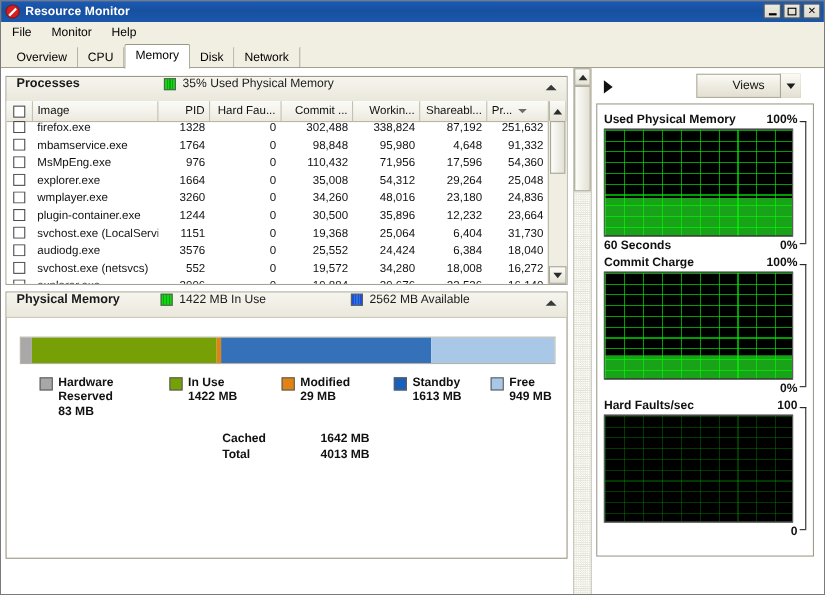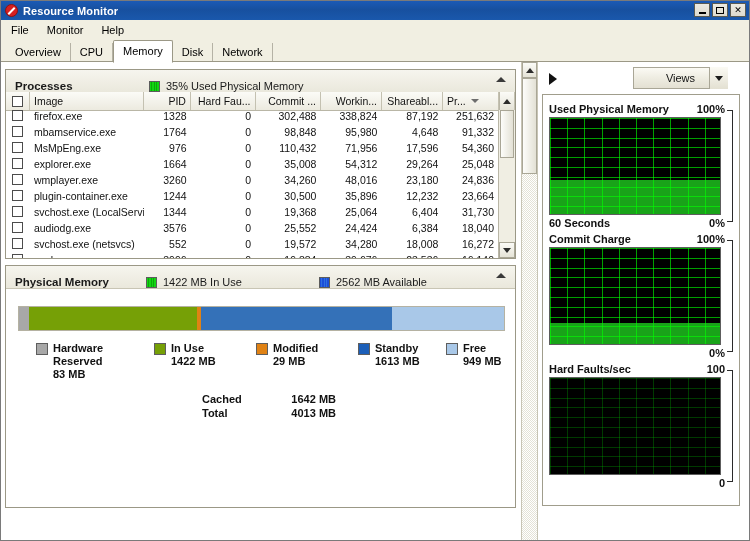--- a/index.html
+++ b/index.html
@@ -119,21 +119,21 @@
   .panel {
     position: absolute;
     background: #ffffff;
     border: 1px solid #9b9886;
     box-sizing: border-box;
   }
   .panel-head {
     height: 22px;
     background: linear-gradient(to bottom, #f6f5ee 0%, #eae8dc 100%);
     border-bottom: 1px solid #c8c5b4;
-    display: flex; align-items: flex-end;
+    display: flex; align-items: flex-start;
     position: relative;
   }
   .panel-title {
     font-size: 11.5px; font-weight: bold; color: #1a1a1a;
     margin-left: 9px; white-space: nowrap;
   }
   .head-stat {
     display: flex; align-items: center; gap: 6px;
     font-size: 11px; color: #1a1a1a; white-space: nowrap;
   }
@@ -522,21 +522,21 @@
                 <div class="td num" style="width: 73px;">30,500</div>
                 <div class="td num" style="width: 68px;">35,896</div>
                 <div class="td num" style="width: 68px;">12,232</div>
                 <div class="td num" style="width: 62px;">23,664</div>
               </div>
               <div class="trow">
                 <div class="td td-check">
                   <div class="chk"></div>
                 </div>
                 <div class="td" style="width: 128px;">svchost.exe (LocalServiceNoNet...</div>
-                <div class="td num" style="width: 52px;">1344</div>
+                <div class="td num" style="width: 52px;">1151</div>
                 <div class="td num" style="width: 72px;">0</div>
                 <div class="td num" style="width: 73px;">19,368</div>
                 <div class="td num" style="width: 68px;">25,064</div>
                 <div class="td num" style="width: 68px;">6,404</div>
                 <div class="td num" style="width: 62px;">31,730</div>
               </div>
               <div class="trow">
                 <div class="td td-check">
                   <div class="chk"></div>
                 </div>

